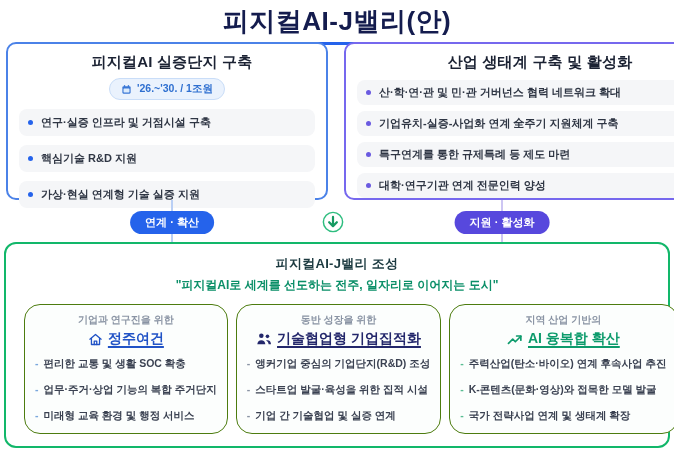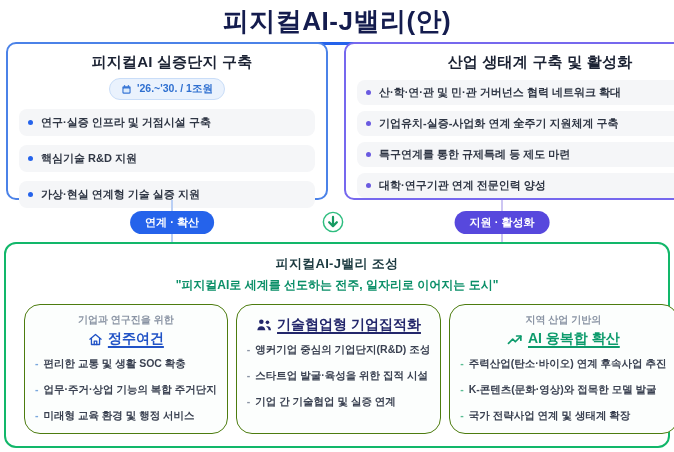--- a/index.html
+++ b/index.html
@@ -156,20 +156,21 @@
           <span class="hd">정주여건</span>
         </div>
         <div class="card-items">
           <div class="citem">편리한 교통 및 생활 SOC 확충</div>
           <div class="citem">업무·주거·상업 기능의 복합 주거단지</div>
           <div class="citem">미래형 교육 환경 및 행정 서비스</div>
         </div>
       </div>
 
       <div class="card c2">
+        <div class="card-caption">동반 성장을 위한</div>
         <div class="card-heading c2">
           <svg width="16" height="14" viewBox="0 0 24 20" fill="#23276b">
             <circle cx="8" cy="5" r="3.4"></circle>
             <path d="M2 18c0-4 2.7-6.3 6-6.3s6 2.3 6 6.3z"></path>
             <circle cx="17.2" cy="6" r="2.7"></circle>
             <path d="M15 12.1c.7-.3 1.5-.4 2.3-.4 3.1 0 5.2 2.3 5.2 6.3h-3.6c0-2.6-1.5-4.8-3.9-5.9z"></path>
           </svg>
           <span class="hd">기술협업형 기업집적화</span>
         </div>
         <div class="card-items">

